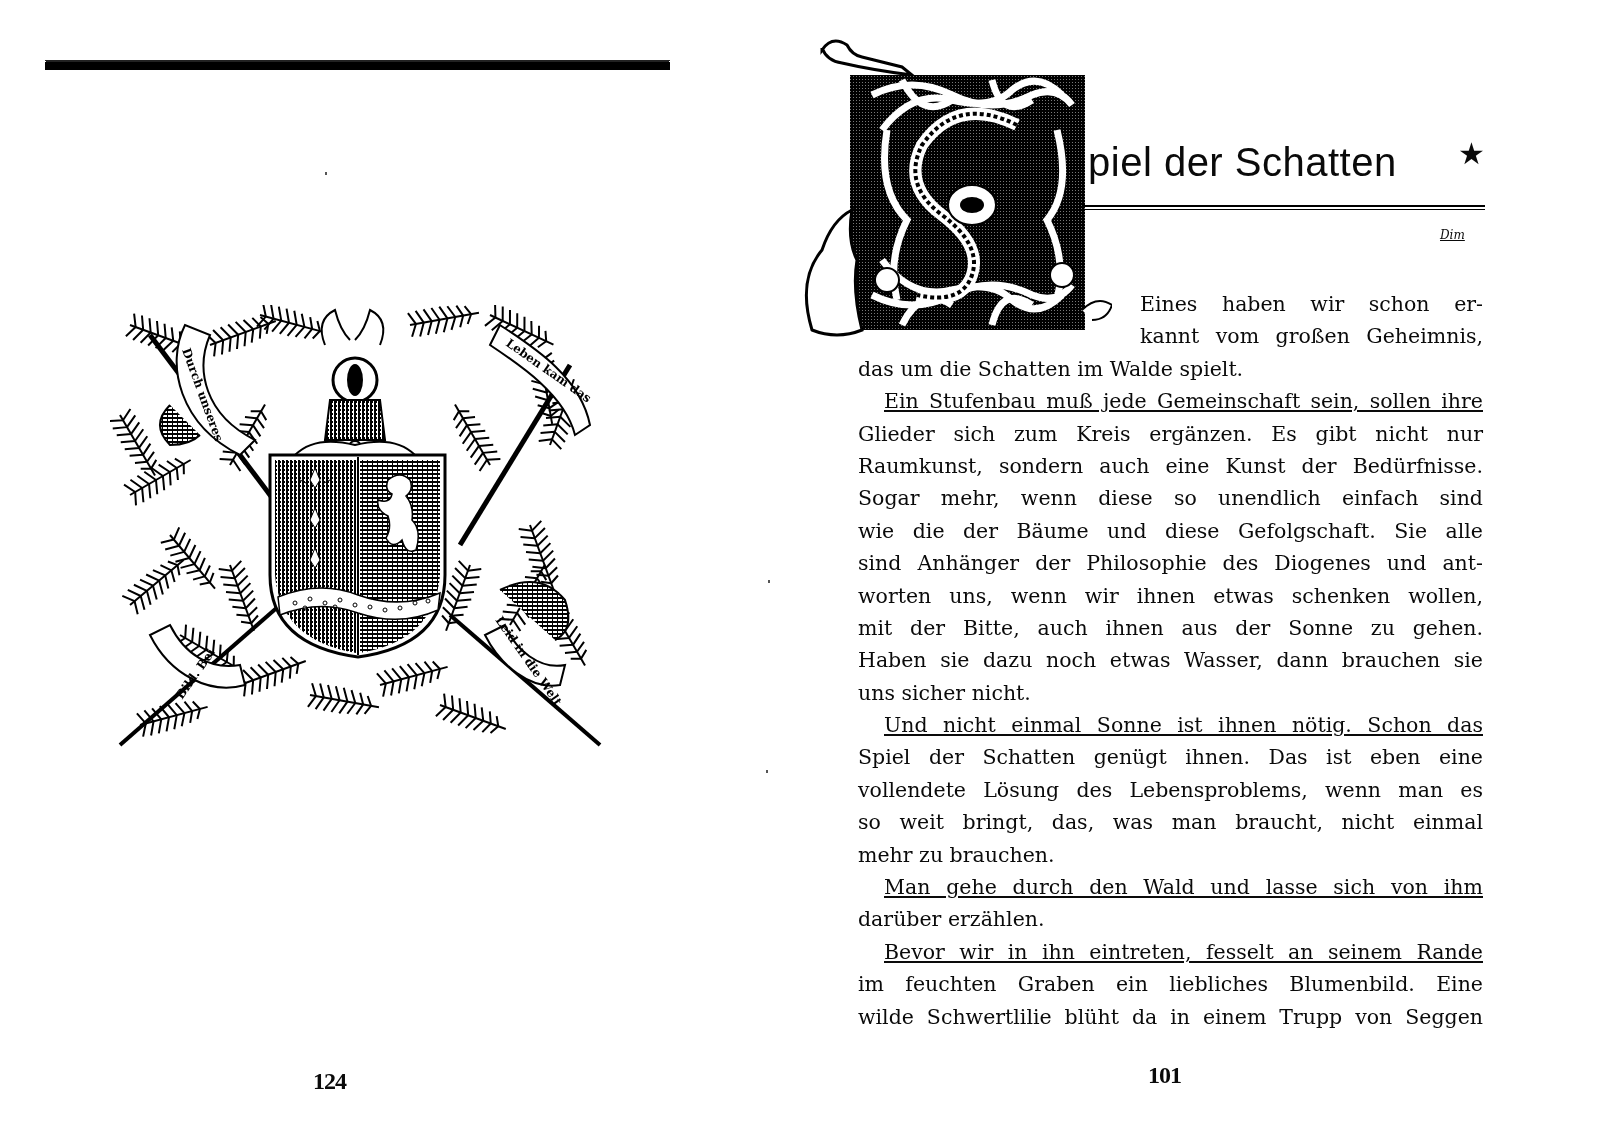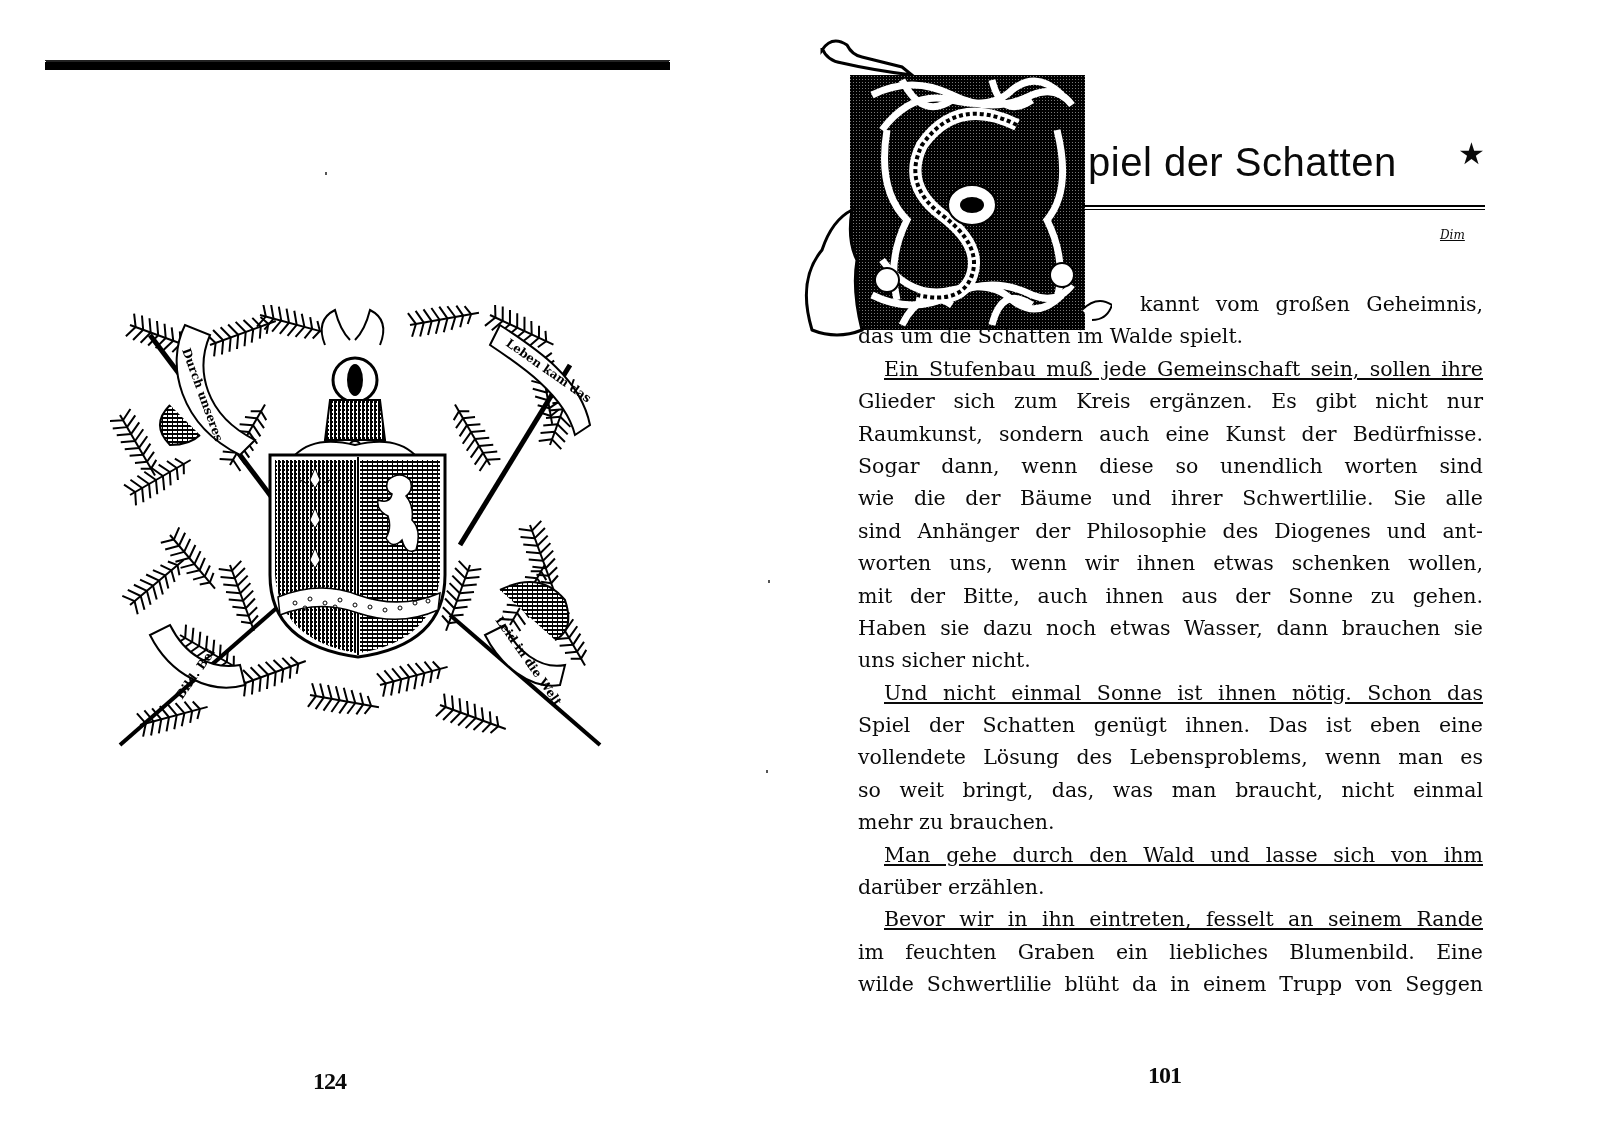--- a/index.html
+++ b/index.html
@@ -191,28 +191,29 @@
 </svg>
 
 <div class="title">piel der Schatten</div>
 <div class="star">★</div>
 <div class="signature">Dim</div>
 <div class="title-rule"></div>
 <div class="title-rule2"></div>
 
 <div class="body-text">
 
+  <span class="line wrapcap">Eines haben wir schon er-</span>
   <span class="line wrapcap">kannt vom großen Geheimnis,</span>
   <span class="line last">das um die Schatten im Walde spielt.</span>
 
   <span class="line indent">Ein Stufenbau muß jede Gemeinschaft sein, sollen ihre</span>
   <span class="line">Glieder sich zum Kreis ergänzen. Es gibt nicht nur</span>
   <span class="line">Raumkunst, sondern auch eine Kunst der Bedürfnisse.</span>
-  <span class="line">Sogar dann, wenn diese so unendlich worten sind</span>
-  <span class="line">wie die der Bäume und ihrer Schwertlilie. Sie alle</span>
+  <span class="line">Sogar mehr, wenn diese so unendlich einfach sind</span>
+  <span class="line">wie die der Bäume und diese Gefolgschaft. Sie alle</span>
   <span class="line">sind Anhänger der Philosophie des Diogenes und ant-</span>
   <span class="line">worten uns, wenn wir ihnen etwas schenken wollen,</span>
   <span class="line">mit der Bitte, auch ihnen aus der Sonne zu gehen.</span>
   <span class="line">Haben sie dazu noch etwas Wasser, dann brauchen sie</span>
   <span class="line last">uns sicher nicht.</span>
 
   <span class="line indent">Und nicht einmal Sonne ist ihnen nötig. Schon das</span>
   <span class="line">Spiel der Schatten genügt ihnen. Das ist eben eine</span>
   <span class="line">vollendete Lösung des Lebensproblems, wenn man es</span>
   <span class="line">so weit bringt, das, was man braucht, nicht einmal</span>

